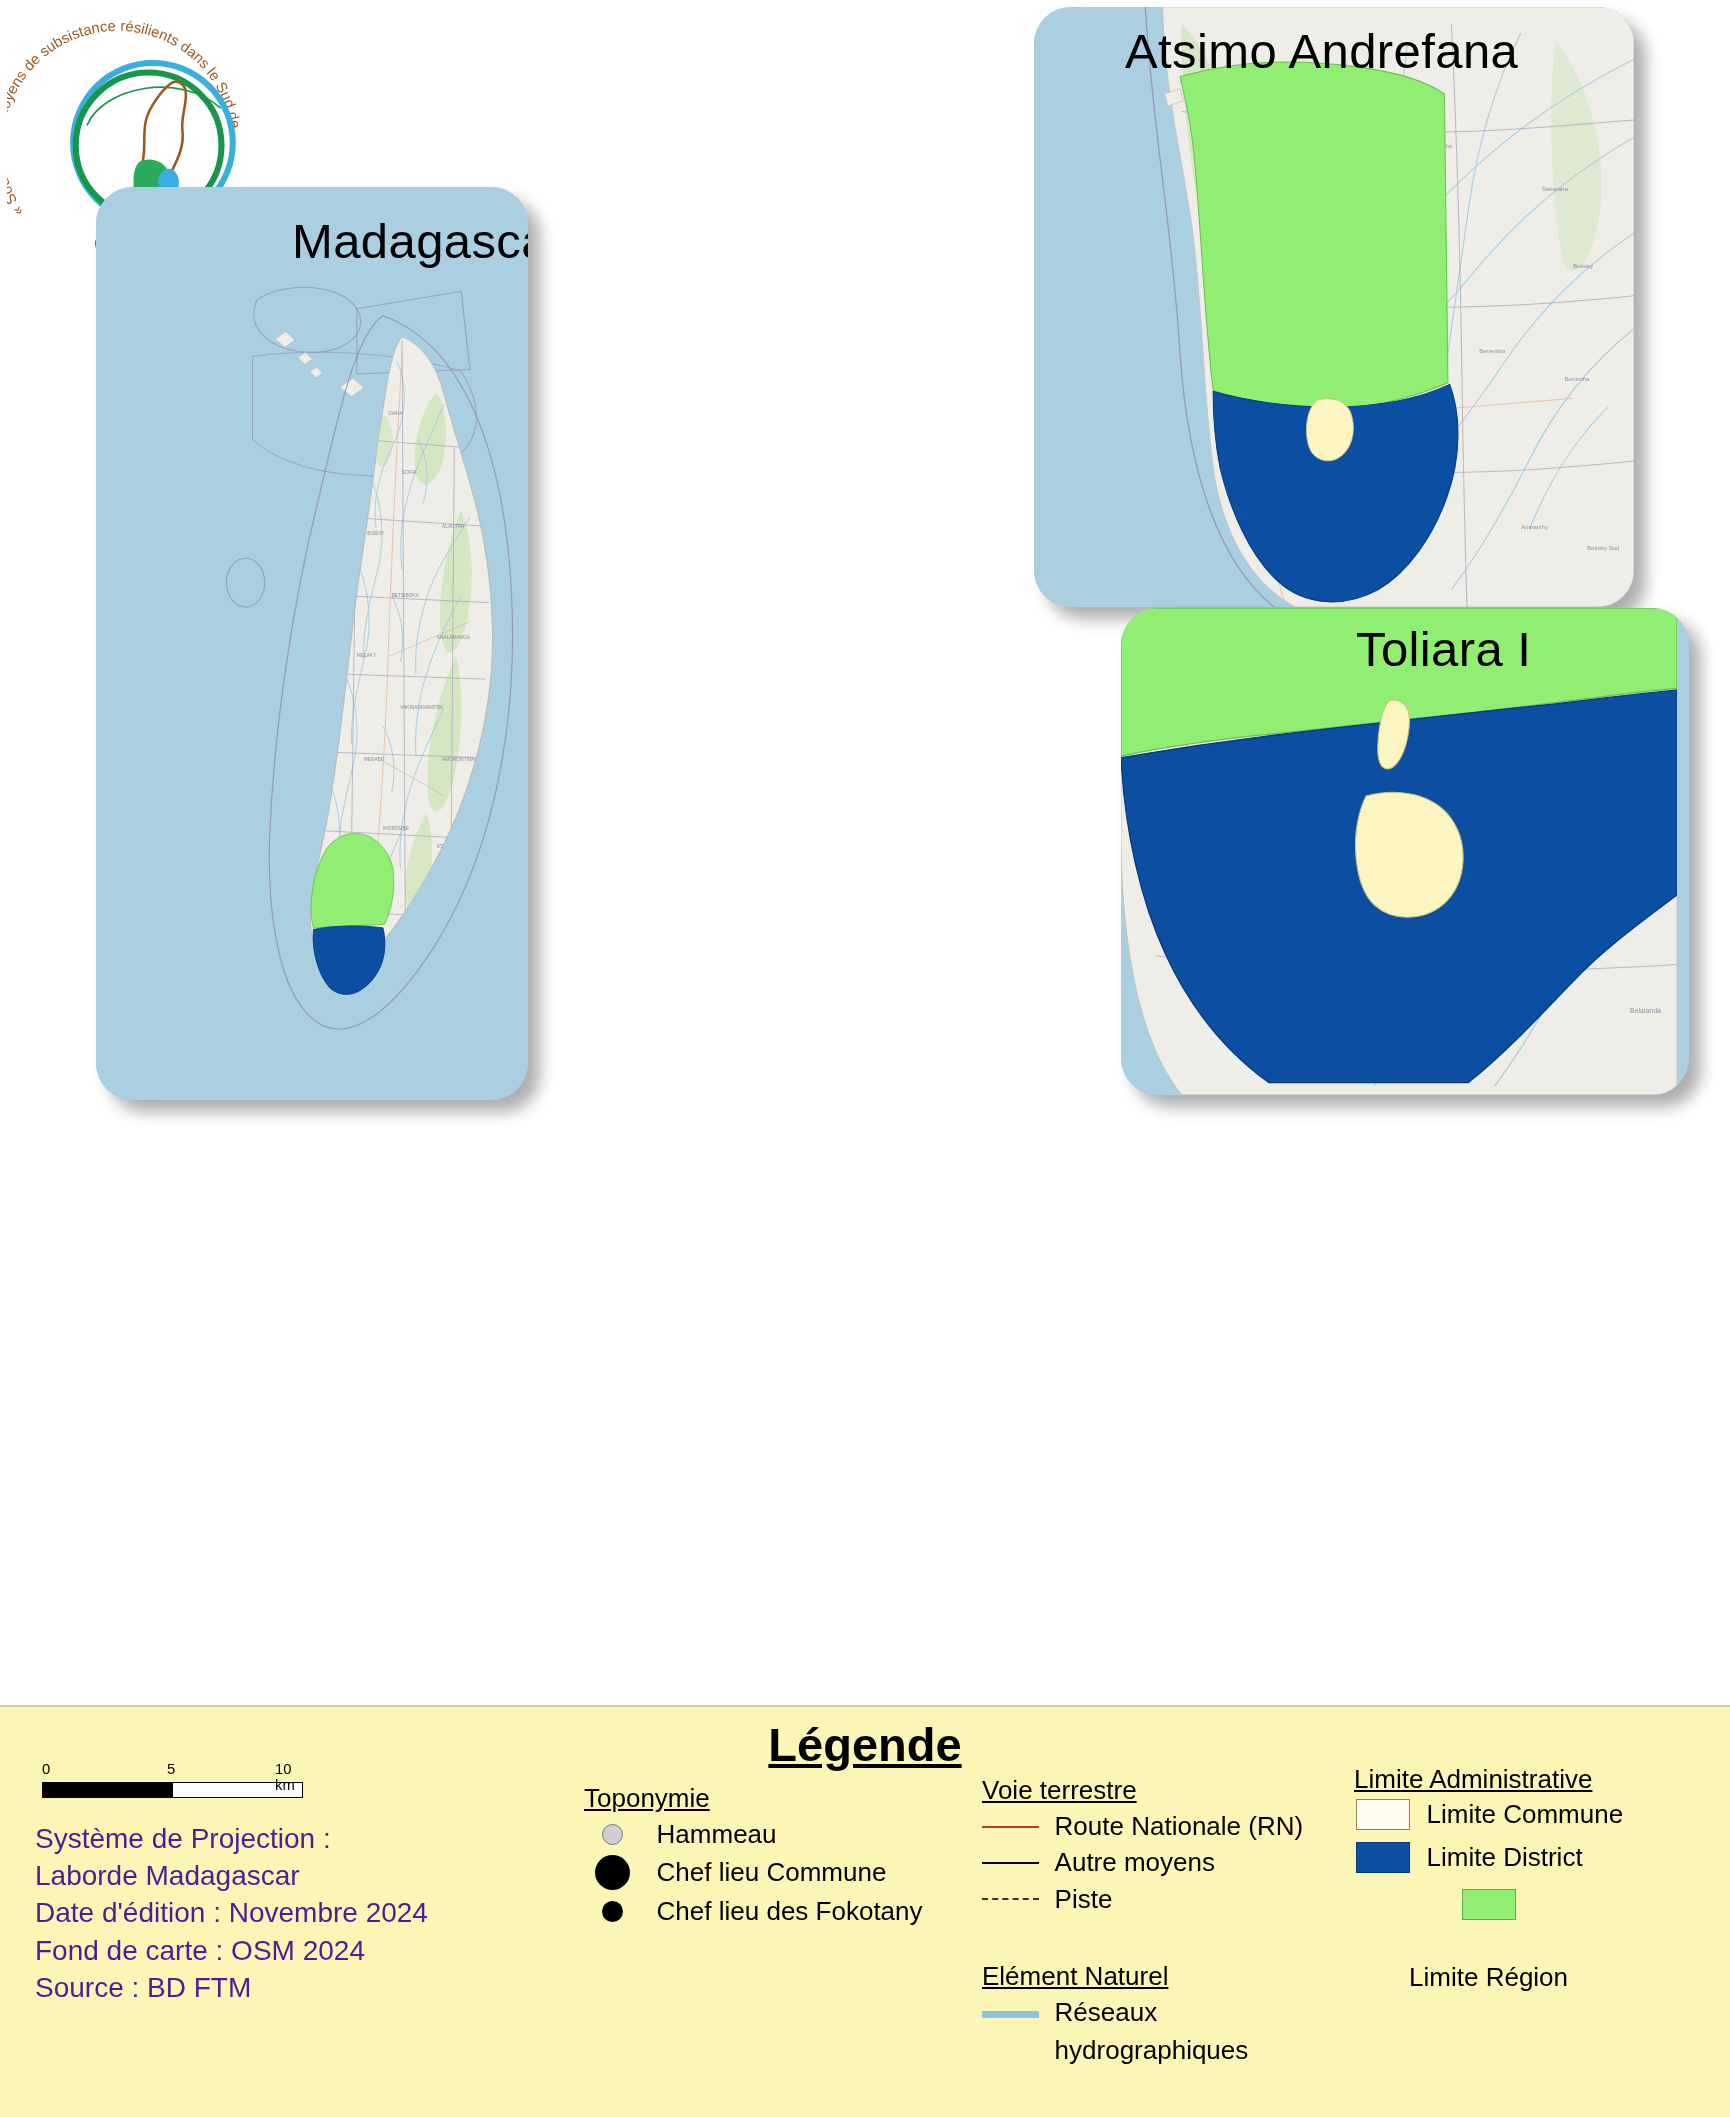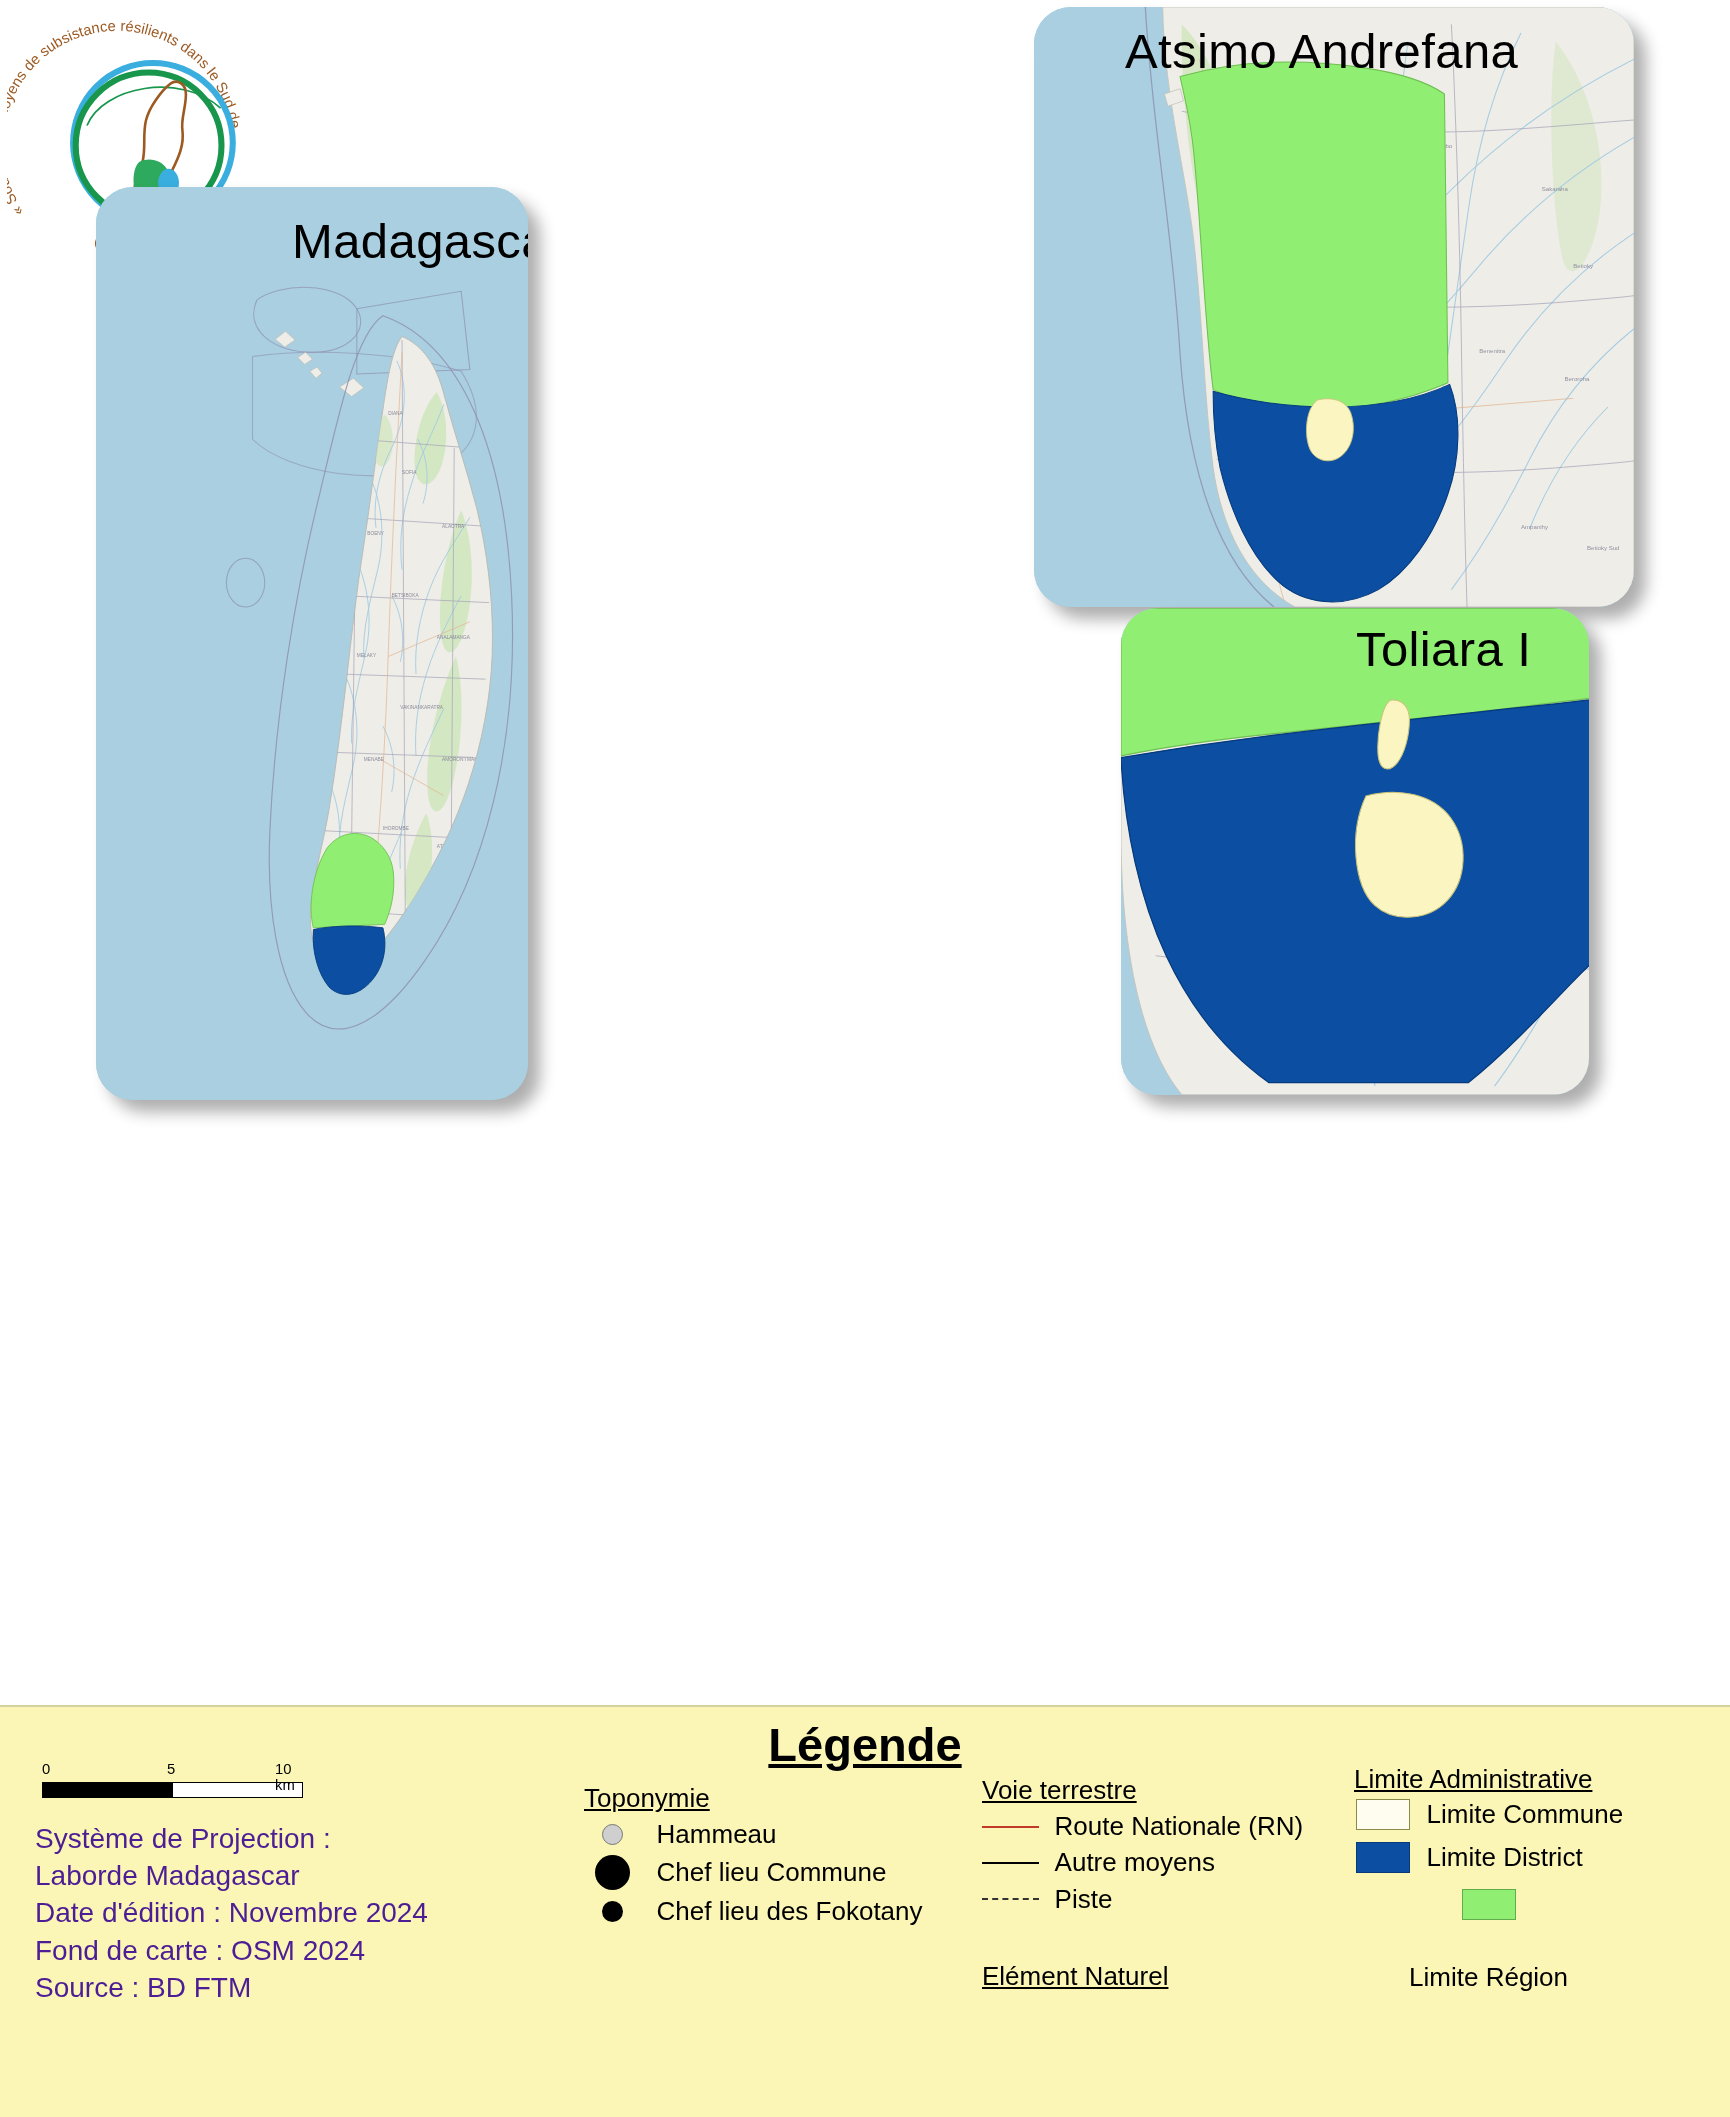--- a/index.html
+++ b/index.html
@@ -38,21 +38,21 @@
     font-size: 49px;
     color: #000000;
     white-space: nowrap;
     letter-spacing: 0.4px;
     z-index: 40;
   }
 
   
   #panel-madagascar { left: 96px; top: 187px; width: 432px; height: 913px; }
   #panel-atsimo     { left: 1034px; top: 7px;  width: 600px; height: 600px; }
-  #panel-toliara    { left: 1121px; top: 608px; width: 468px; height: 487px; }
+  #panel-toliara    { left: 1121px; top: 608px; width: 568px; height: 487px; }
 
   .title-madagascar { left: 196px; top: 26px; }
   .title-atsimo     { left: 91px; top: 15.6px; }
   .title-toliara    { left: 235px; top: 13px; }
 
   
   #legend {
     position: absolute;
     left: 0; top: 1705px;
     width: 1730px; height: 412px;
@@ -442,20 +442,29 @@
       <div class="legend-row">
         <span class="sym-box">
             <i class="line-sym line-piste"></i>
           </span>
         <span>Piste</span>
       </div>
     </div>
 
     <div class="legend-col" style="left:982px; top:254px;">
       <div class="legend-heading">Elément Naturel</div>
+      <div class="legend-row" style="align-items:flex-start;">
+        <span class="sym-box" style="padding-top:14px;">
+            <i class="line-sym line-hydro"></i>
+          </span>
+        <span>
+          <span style="display:block;">Réseaux</span>
+          <span style="display:block; margin-top:7px;">hydrographiques</span>
+        </span>
+      </div>
     </div>
 
     <div class="legend-col" style="left:1354px; top:57px;">
       <div class="legend-heading">Limite Administrative</div>
       <div class="legend-row" style="margin-top:4px;">
         <span class="sym-box">
             <i class="swatch sw-commune"></i>
           </span>
         <span>Limite Commune</span>
       </div>

